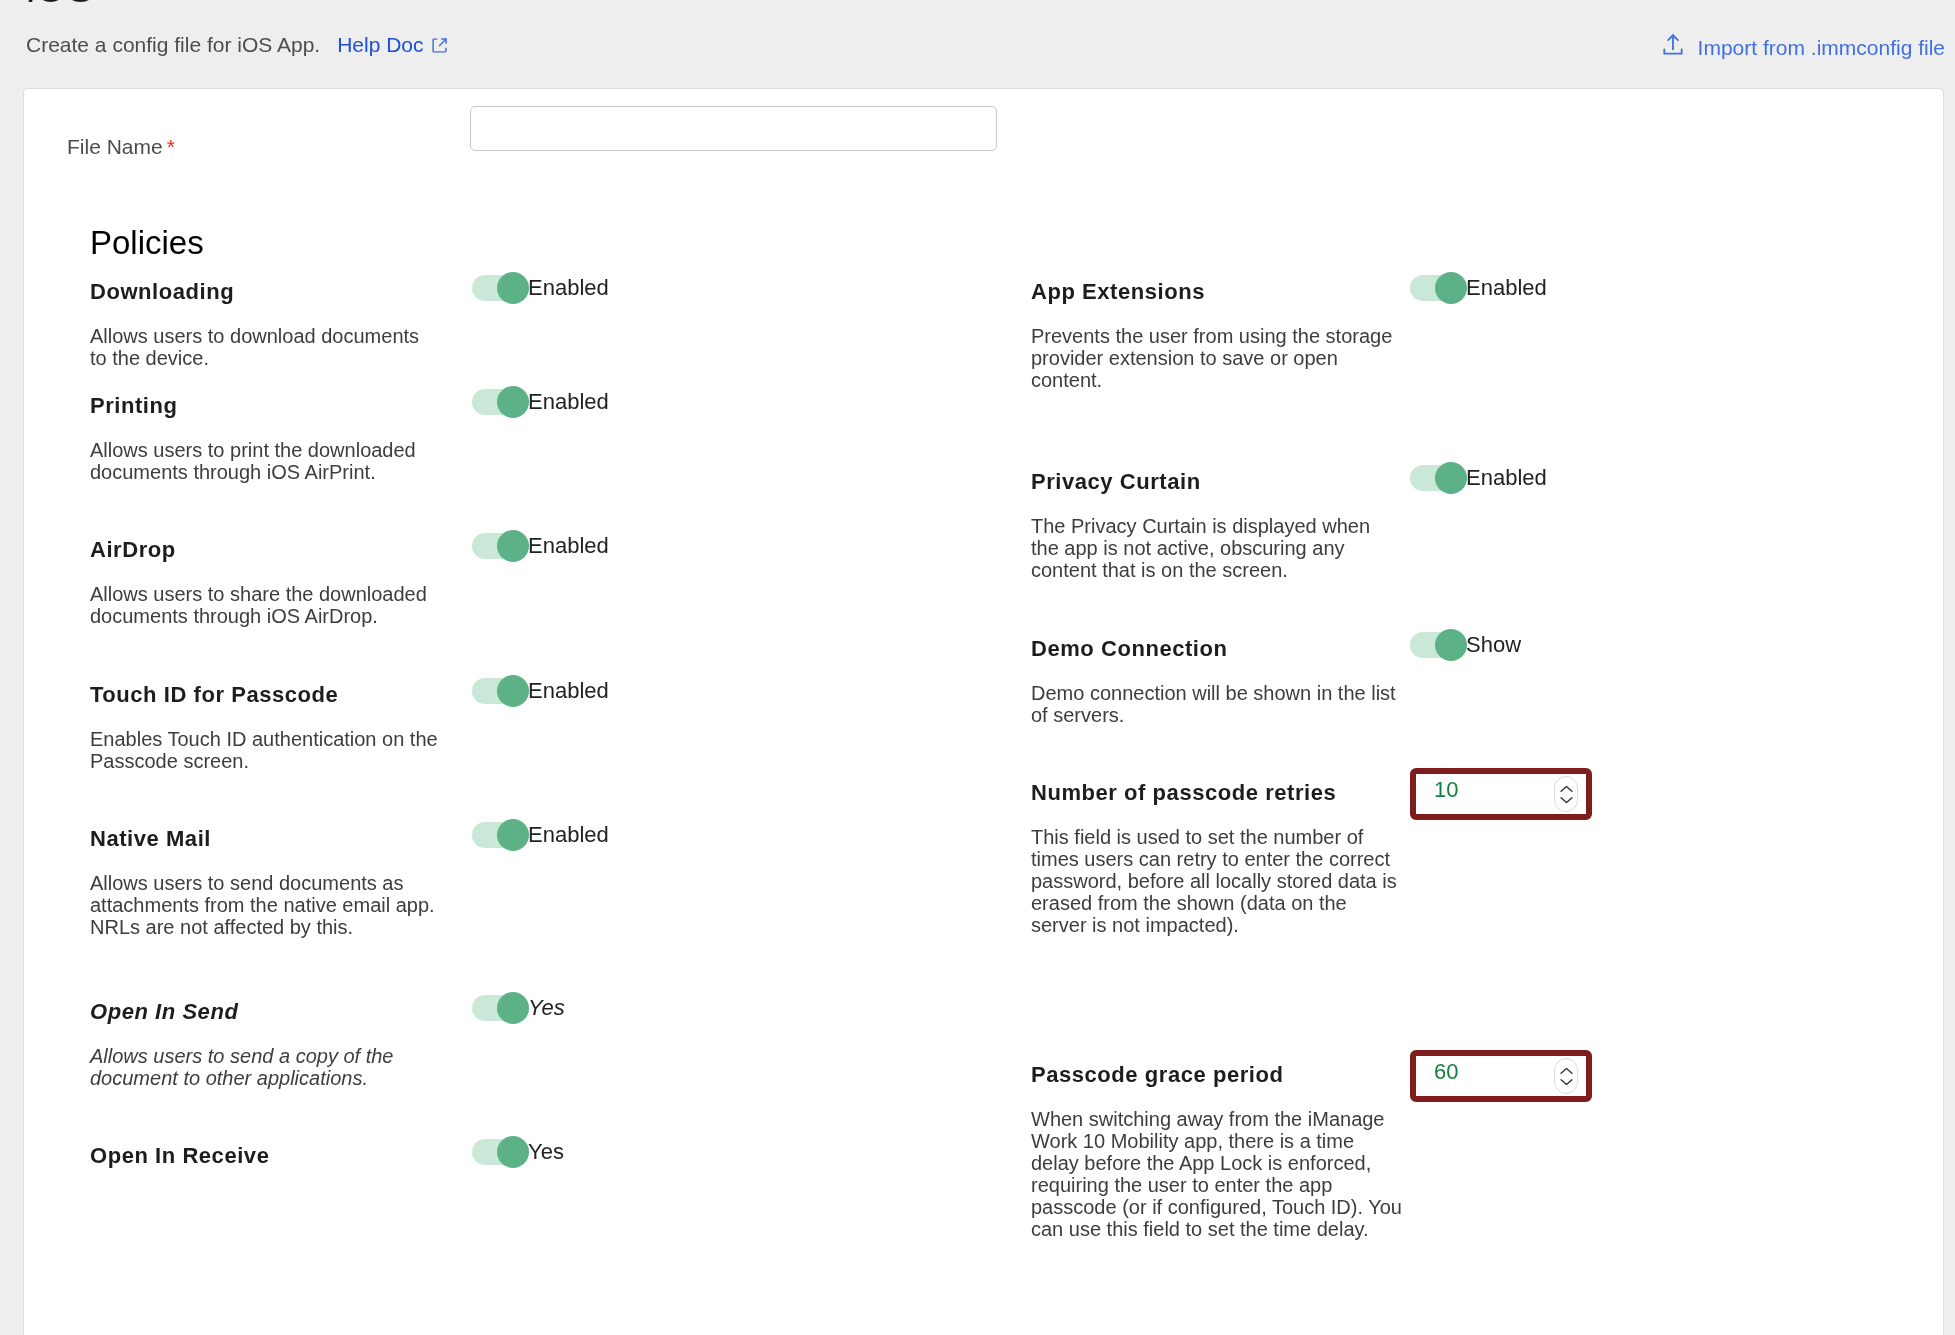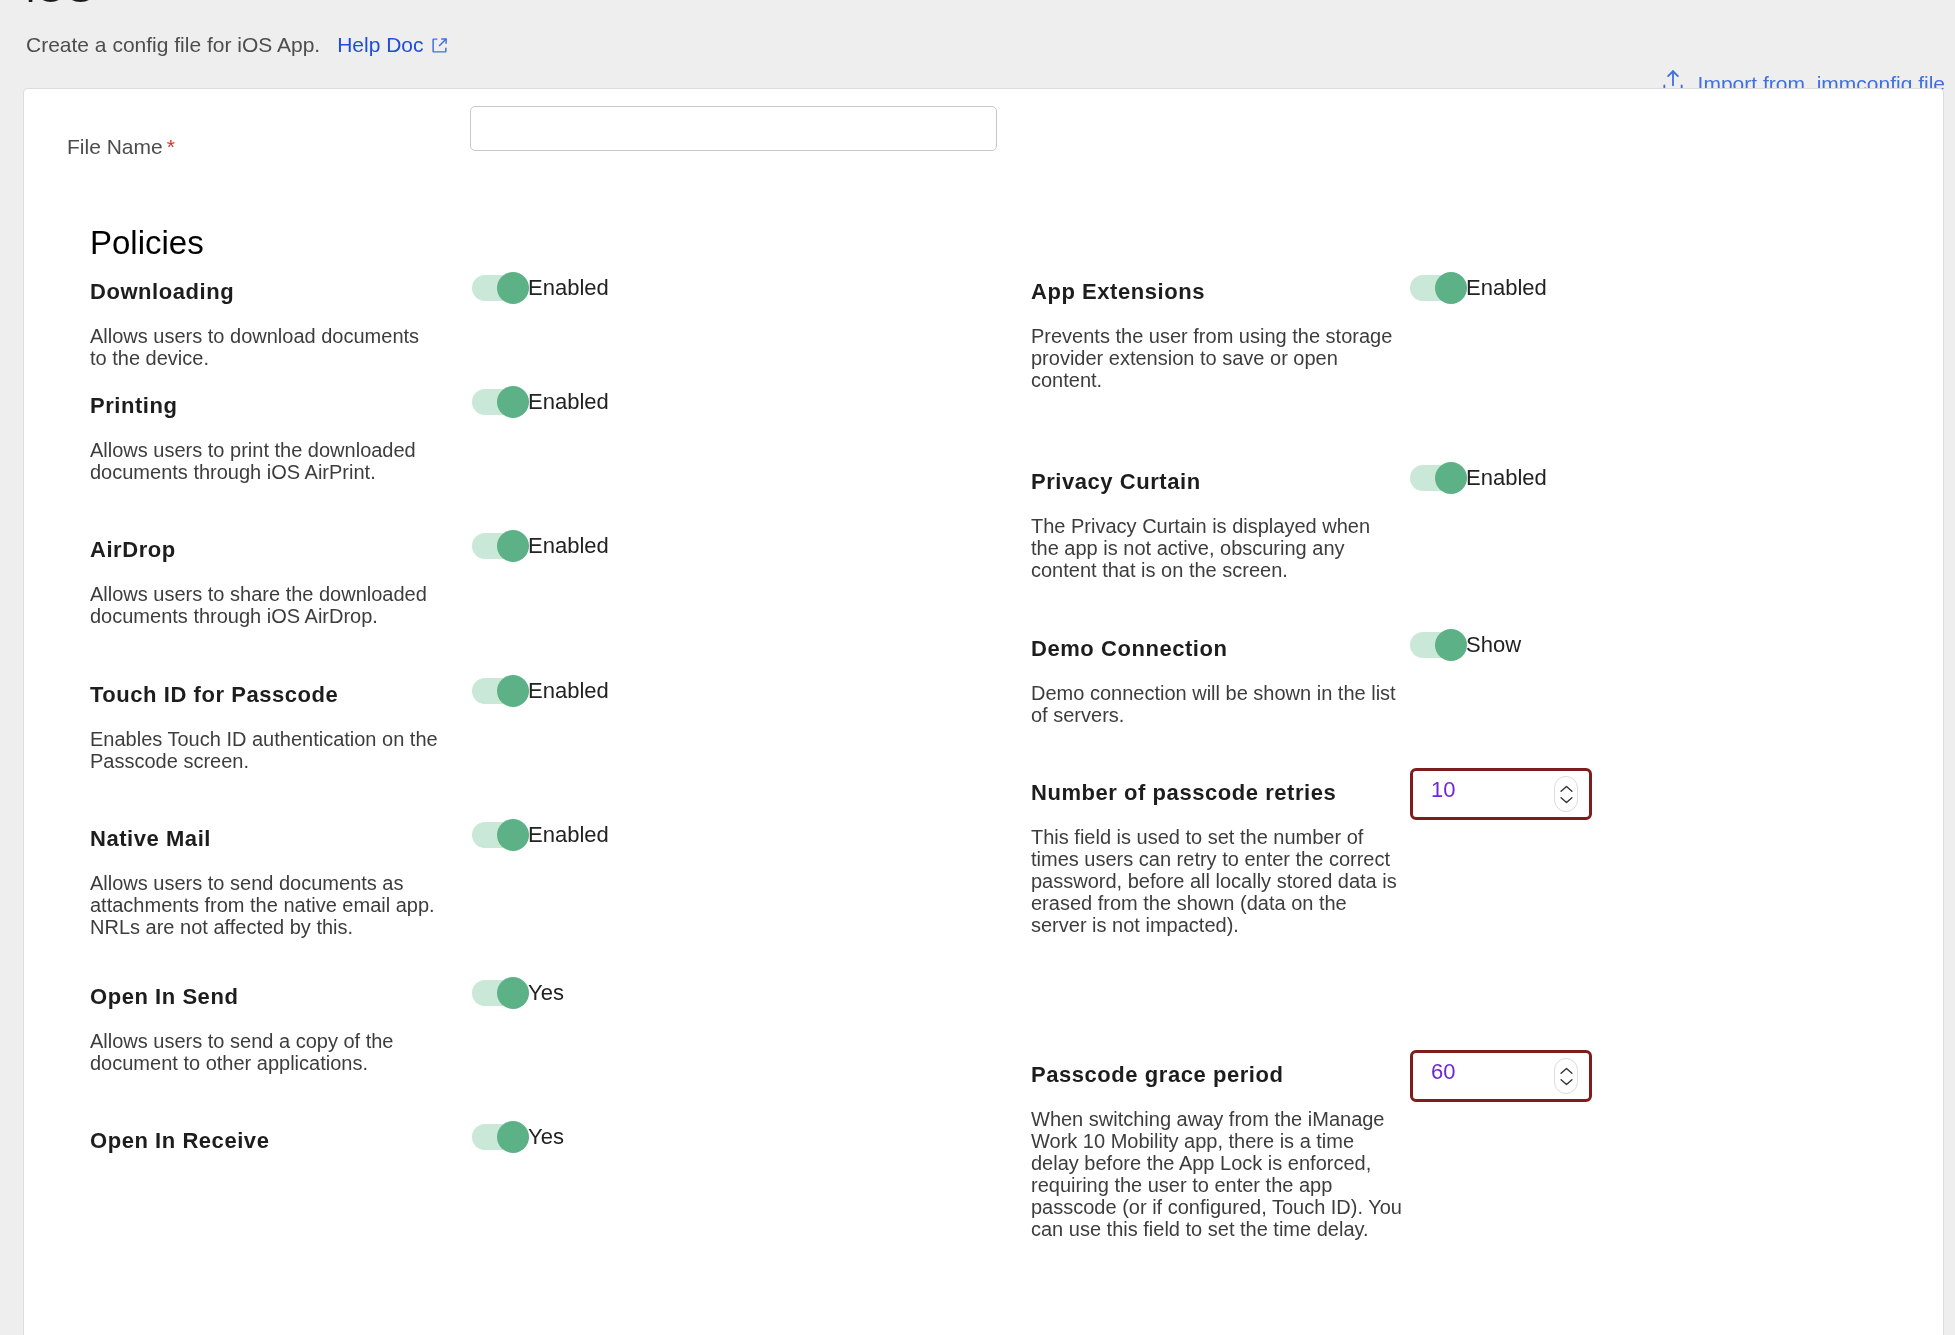--- a/index.html
+++ b/index.html
@@ -57,21 +57,20 @@
   .import-link {
     position: absolute;
     right: 10px; top: 32px;
     display: flex;
     align-items: center;
     gap: 12px;
     color: #4070e0;
     font-size: 21px;
     cursor: pointer;
     white-space: nowrap;
-    margin-top: 36px;
   }
   .import-icon { display: block; }
 
   
   .card {
     position: absolute;
     left: 23px; top: 88px;
     width: 1921px;
     height: 1260px;
     background: #ffffff;
@@ -183,26 +182,26 @@
   .col-right .policy-desc { width: 372px; }
 
   
   .num-wrap {
     position: absolute;
     left: 379px; top: -12px;
     width: 182px; height: 52px;
   }
   .num-input {
     width: 100%; height: 100%;
-    border: 3px solid #7f1d1d;
+    border: 6px solid #7f1d1d;
     border-radius: 6px;
     background: #fff;
     font-size: 22px;
     font-family: "Liberation Sans", sans-serif;
-    color: #6d28d9;
+    color: #15803d;
     padding: 0 50px 8px 18px;
     outline: none;
   }
   .spinner {
     position: absolute;
     right: 14px; top: 50%;
     transform: translateY(-50%);
     width: 24px; height: 36px;
     border: 1px solid #dcdcdc;
     border-radius: 12px;
@@ -307,21 +306,21 @@
             <span class="policy-name">Native Mail</span>
             <span class="policy-control">
               <span class="toggle" role="switch" aria-checked="true">
                 <span class="knob"></span>
               </span>
               <span class="toggle-label">Enabled</span>
             </span>
           </div>
           <div class="policy-desc">Allows users to send documents as attachments from the native email app. NRLs are not affected by this.</div>
         </div>
-        <div class="policy" style="margin-top: 46px;">
+        <div class="policy" style="margin-top: 61px; font-style: italic;">
           <div class="policy-head">
             <span class="policy-name">Open In Send</span>
             <span class="policy-control">
               <span class="toggle" role="switch" aria-checked="true">
                 <span class="knob"></span>
               </span>
               <span class="toggle-label">Yes</span>
             </span>
           </div>
           <div class="policy-desc">Allows users to send a copy of the document to other applications.</div>

